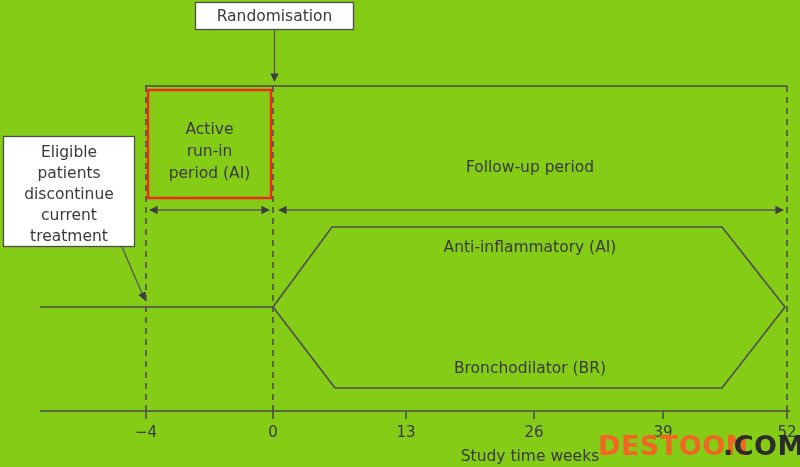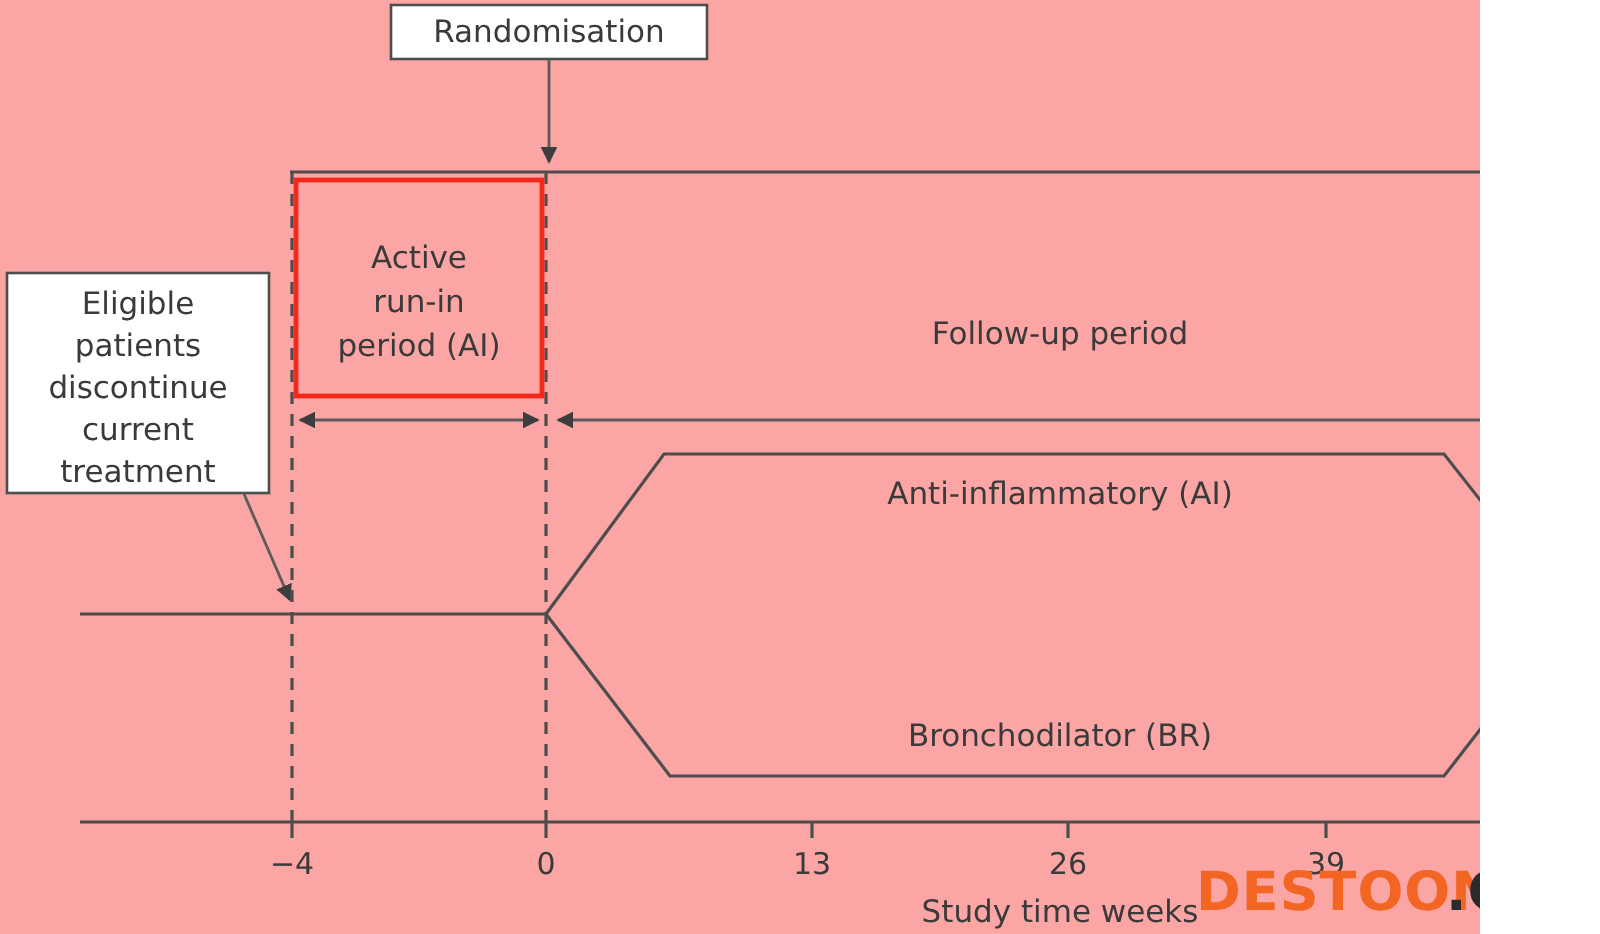--- a/index.html
+++ b/index.html
@@ -5,24 +5,24 @@
   html, body {
     margin: 0;
     padding: 0;
     background: #ffffff;
   }
   body {
     font-family: "DejaVu Sans", sans-serif;
   }
   #diagram-root {
     position: relative;
-    width: 740px;
+    width: 800px;
     height: 467px;
     overflow: hidden;
-    background: #fca5a5;
+    background: #84cc16;
   }
   #diagram-svg {
     position: absolute;
     top: 0;
     left: 0;
     width: 800px;
     height: 467px;
   }
   .lbl {
     fill: #3a3a3a;

